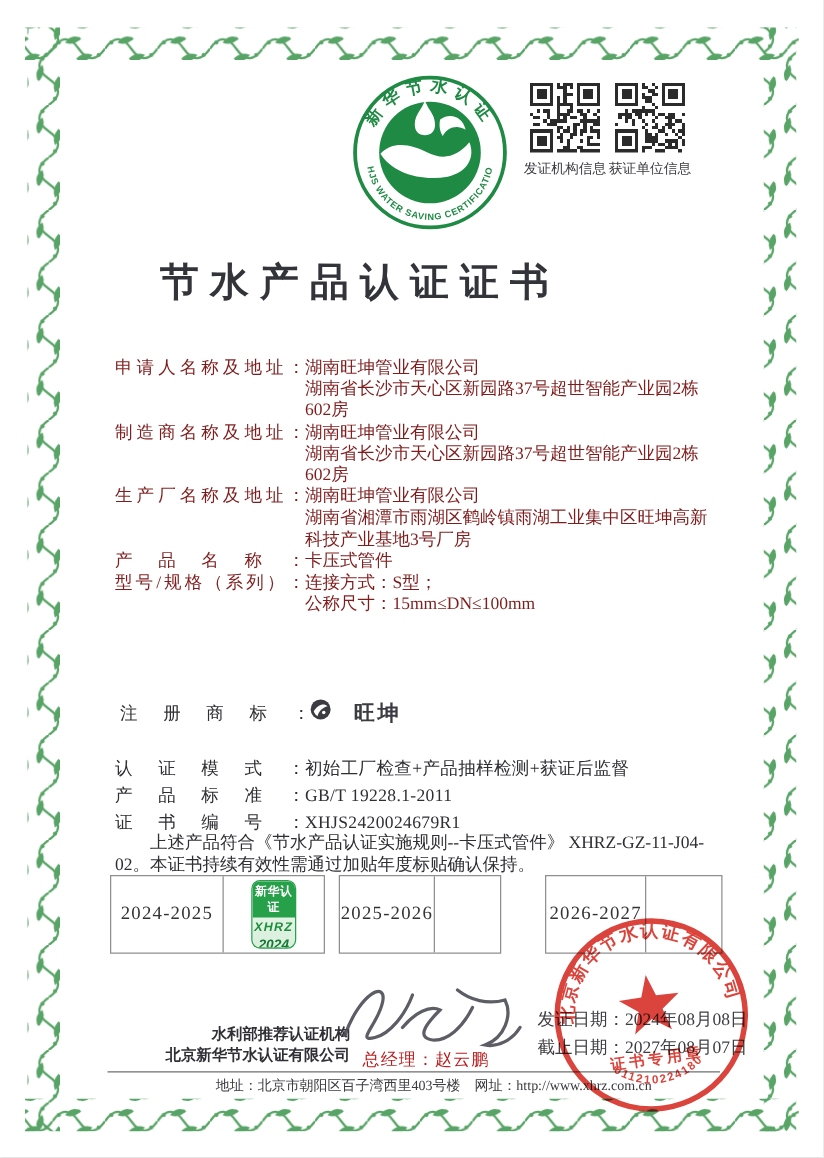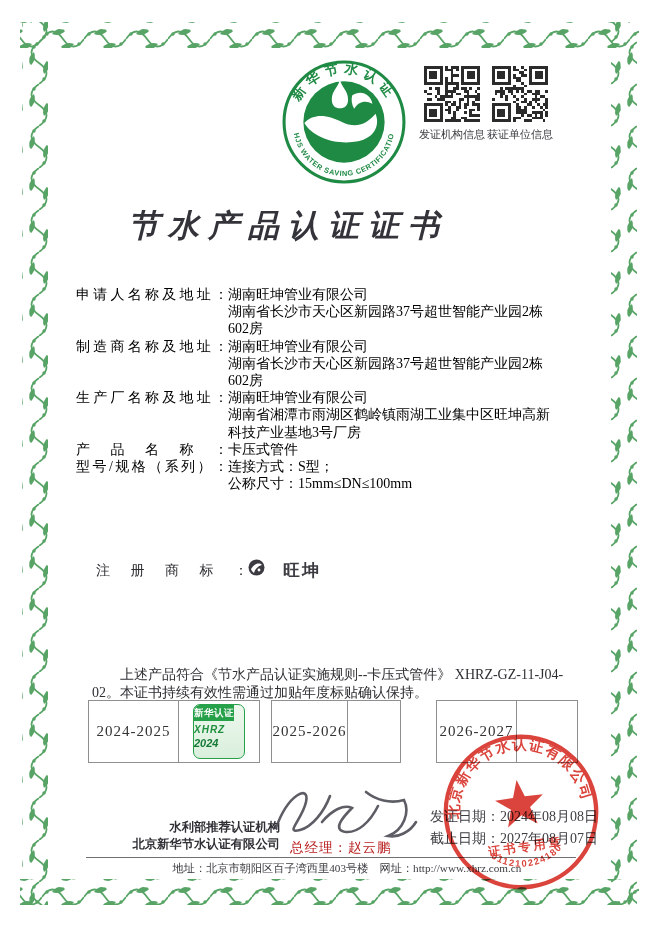--- a/index.html
+++ b/index.html
@@ -20,24 +20,24 @@
   .qr { width:56px; height:56px; background:#fff; }
   .qr1 { left:424px; top:66px; }
   .qr2 { left:492px; top:66px; }
   .qr-label { top:127px; width:80px; text-align:center; font-size:11px; color:#3a3a40;
               font-family:"Liberation Serif","DejaVu Serif",serif; }
   .qr-label1 { left:412px; }
   .qr-label2 { left:480px; }
 
   .title { left:0; top:205px; width:567px; text-align:center;
            font-family:"Liberation Sans","DejaVu Sans",sans-serif;
-           font-size:31px; font-weight:bold; letter-spacing:9px; color:#33333a; text-indent:9px;font-style:italic; }
+           font-size:31px; font-weight:bold; letter-spacing:9px; color:#33333a; text-indent:9px; }
 
   
-  .fields { left:76px; top:286px; width:486px; font-size:14px; line-height:17.2px; color:#000000; }
+  .fields { left:92px; top:286px; width:486px; font-size:14px; line-height:17.2px; color:#7f1d1d; }
   .frow { display:flex; align-items:flex-start; }
   .flabel { flex:0 0 152px; display:inline-block; text-align:justify; text-align-last:justify; }
   .fvalue { flex:1; }
   .vline { display:block; }
   .vline:empty { display:none; }
 
   .tm-row { left:96px; top:559px; width:486px; display:flex; align-items:center;
             font-size:14px; color:#2e2e33; }
   .brand { display:flex; align-items:flex-start; gap:18px; }
   .brand-text { font-family:"Liberation Sans","DejaVu Sans",sans-serif; font-weight:bold;
@@ -52,23 +52,23 @@
 
   
   .ybox { top:700px; height:63px; border:1px solid #8f8f8f; display:flex; background:#fff; }
   .ybox .cell-l { display:flex; align-items:center; justify-content:center;
                   border-right:1px solid #8f8f8f; font-size:15px; color:#333; letter-spacing:1px; }
   .ybox .cell-r { display:flex; align-items:center; justify-content:center; flex:1; }
   .ybox1 { left:88px;  width:172px; } .ybox1 .cell-l { flex:0 0 90px; }
   .ybox2 { left:271px; width:130px; } .ybox2 .cell-l { flex:0 0 76px; }
   .ybox3 { left:436px; width:142px; } .ybox3 .cell-l { flex:0 0 80px; }
 
-  .sticker { width:52px; height:55px; border:1.5px solid #27a04a; border-radius:7px;
+  .sticker { width:36px; height:55px; border:1.5px solid #27a04a; border-radius:7px;
              overflow:hidden; background:linear-gradient(#eef8ee,#d9efdc);
-             display:flex; flex-direction:column; align-items:flex-start;
+             display:flex; flex-direction:column; align-items:center;
              font-family:"Liberation Sans","DejaVu Sans",sans-serif; }
   .sticker-top { background:#27a04a; color:#fff; font-weight:bold; font-size:9.5px;
                  text-align:center; padding:2px 0 1px; letter-spacing:.5px; }
   .sticker-mid { color:#1d8f3d; font-weight:bold; font-style:italic; font-size:10px;
                  text-align:center; margin-top:3px; letter-spacing:1px; }
   .sticker-bot { color:#157a36; font-weight:bold; font-style:italic; font-size:11px;
                  text-align:center; margin-top:2px; }
 
   
   .org { left:100px; top:819px; width:180px; text-align:right;
@@ -449,20 +449,34 @@
     <span class="brand">
       <svg width="17" height="17" viewBox="0 0 17 17" xmlns="http://www.w3.org/2000/svg">
         <circle cx="8.5" cy="8.5" r="8" fill="#3b3b42"></circle>
         <path d="M3 10 C6 5 11 3 14 6 C10 7 7 10 6 14 C4.8 13 3.4 11.8 3 10 Z" fill="#ffffff"></path>
         <circle cx="11" cy="11" r="1.4" fill="#ffffff"></circle>
       </svg>
       <span class="brand-text">旺坤</span>
     </span>
   </div>
 
+  <div class="abs cert-rows">
+    <div class="crow">
+      <span class="flabel">认证模式：</span>
+      <span class="cvalue">初始工厂检查+产品抽样检测+获证后监督</span>
+    </div>
+    <div class="crow">
+      <span class="flabel">产品标准：</span>
+      <span class="cvalue">GB/T 19228.1-2011</span>
+    </div>
+    <div class="crow">
+      <span class="flabel">证书编号：</span>
+      <span class="cvalue">XHJS2420024679R1</span>
+    </div>
+  </div>
 
   <p class="abs compliance">上述产品符合《节水产品认证实施规则--卡压式管件》 XHRZ-GZ-11-J04-02。本证书持续有效性需通过加贴年度标贴确认保持。</p>
 
   <div class="abs ybox ybox1">
     <div class="cell-l">2024-2025</div>
     <div class="cell-r">
       <div class="sticker">
         <div class="sticker-top">新华认证</div>
         <div class="sticker-mid">XHRZ</div>
         <div class="sticker-bot">2024</div>

